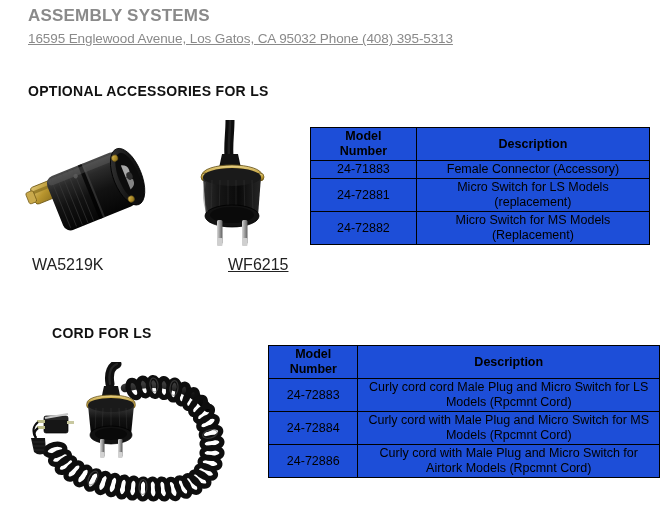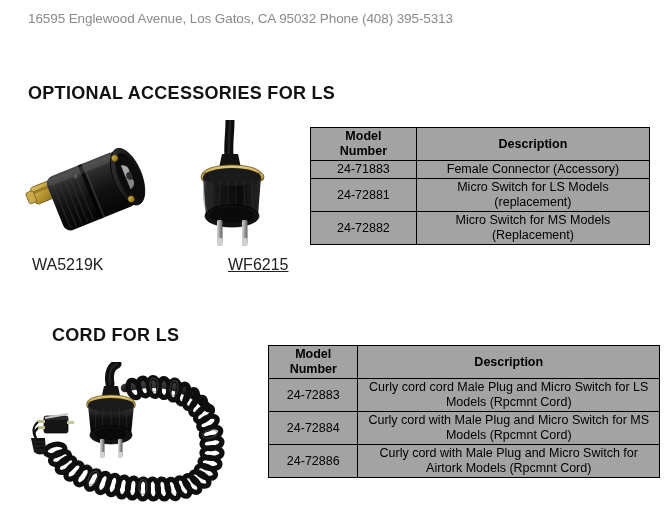--- a/index.html
+++ b/index.html
@@ -30,39 +30,40 @@
     letter-spacing: 0.2px;
     line-height: 20px;
     margin: 0;
   }
   .company-address {
     font-size: 13.5px;
     color: #8a8a8a;
     line-height: 18px;
     margin: 4px 0 0 0;
     letter-spacing: -0.1px;
+    text-decoration: underline;
   }
 
   
   .section-heading {
     position: absolute;
-    font-size: 18px;
+    font-size: 14px;
     font-weight: bold;
     color: #111111;
     letter-spacing: 0.3px;
     white-space: nowrap;
   }
   #heading-accessories { left: 28px; top: 83px; }
   #heading-cord { left: 28px; top: 325px; margin-left: 24px; }
 
   
   .spec-table {
     position: absolute;
     border-collapse: collapse;
-    background: #a3a3a3;
+    background: #1d4ed8;
   }
   .spec-table td, .spec-table th {
     border: 1px solid #000000;
     font-size: 12.5px;
     color: #000000;
     text-align: center;
     vertical-align: middle;
     padding: 1px 3px;
     line-height: 15px;
   }
@@ -108,20 +109,21 @@
   #fig-female { left: 22px; top: 138px; width: 140px; height: 112px; }
   #cap-female { left: 32px; top: 256px; }
   #fig-male   { left: 172px; top: 120px; width: 126px; height: 132px; }
   #cap-male   { left: 228px; top: 256px; text-decoration: underline; }
   #fig-cord   { left: 22px; top: 362px; width: 248px; height: 140px; }
 </style>
 </head>
 <body>
 
 <div class="letterhead">
+  <div class="company-name">ASSEMBLY SYSTEMS</div>
   <div class="company-address">16595 Englewood Avenue, Los Gatos, CA 95032 Phone (408) 395-5313</div>
 </div>
 
 <div class="section-heading" id="heading-accessories">OPTIONAL ACCESSORIES FOR LS</div>
 
 <div class="figure" id="fig-female">
   <svg width="140" height="112" viewBox="0 0 140 112" xmlns="http://www.w3.org/2000/svg">
     <defs>
       <linearGradient id="bodyGrad" x1="0" y1="0" x2="0" y2="1">
         <stop offset="0%" stop-color="#4a4a4a"></stop>

